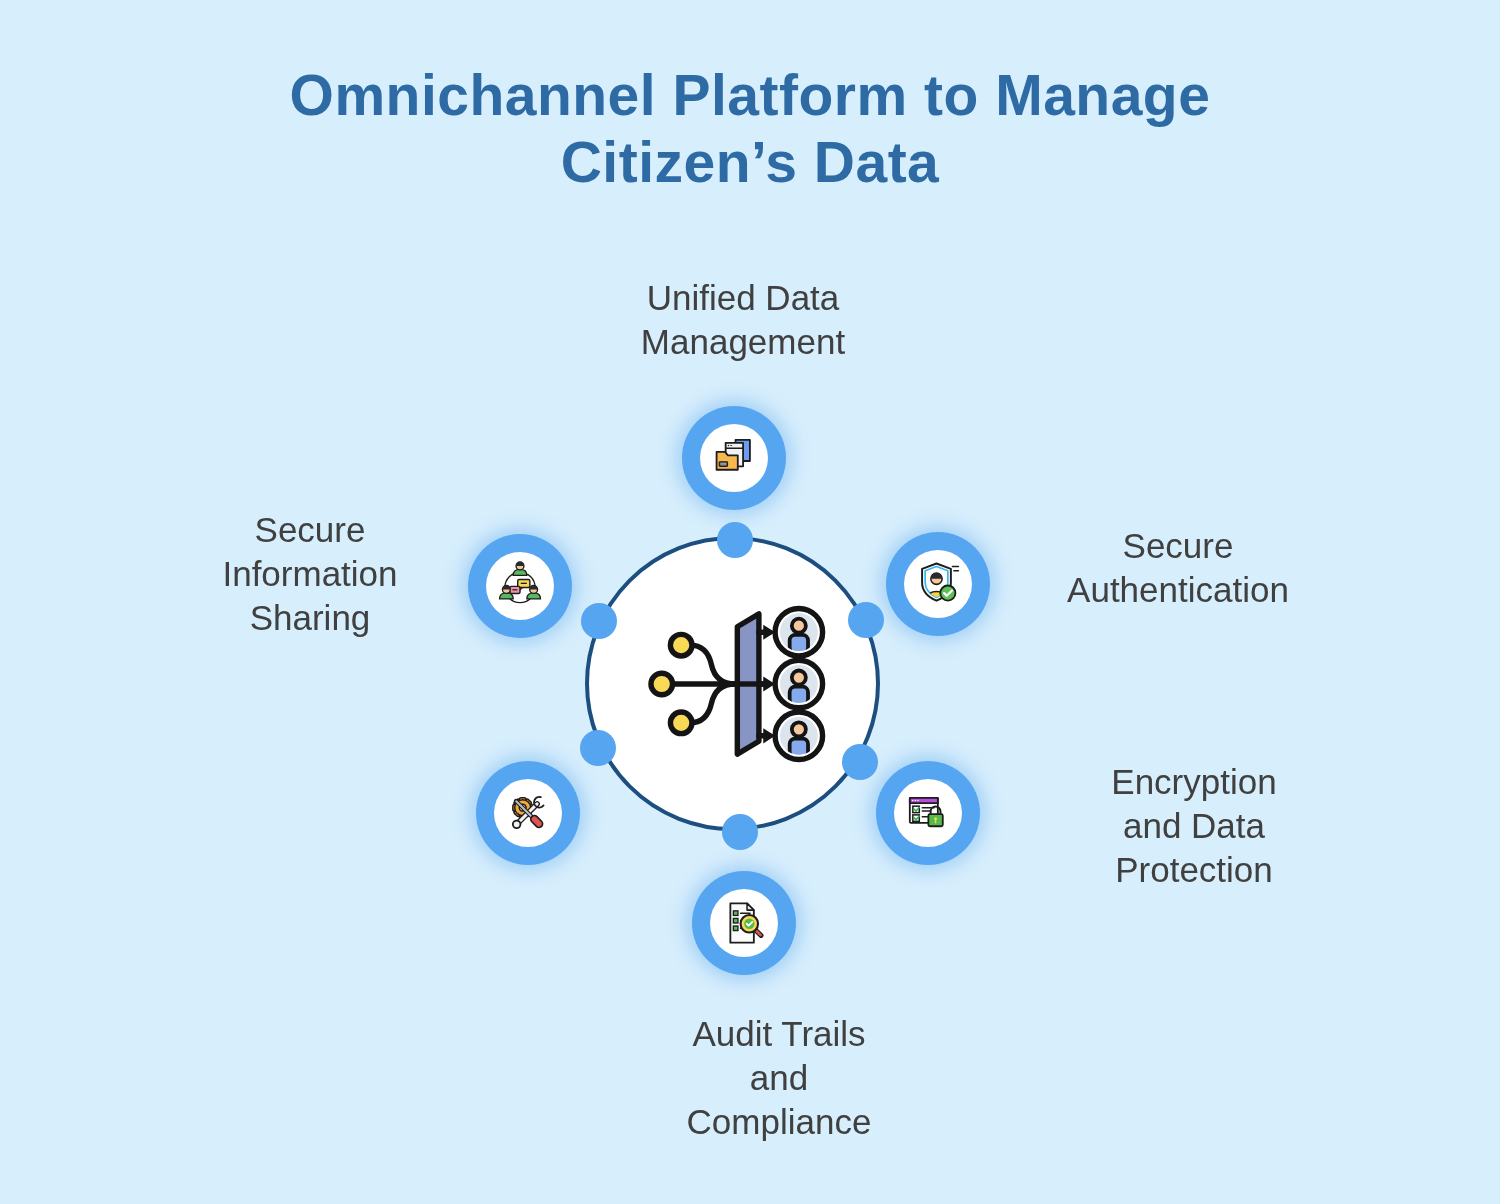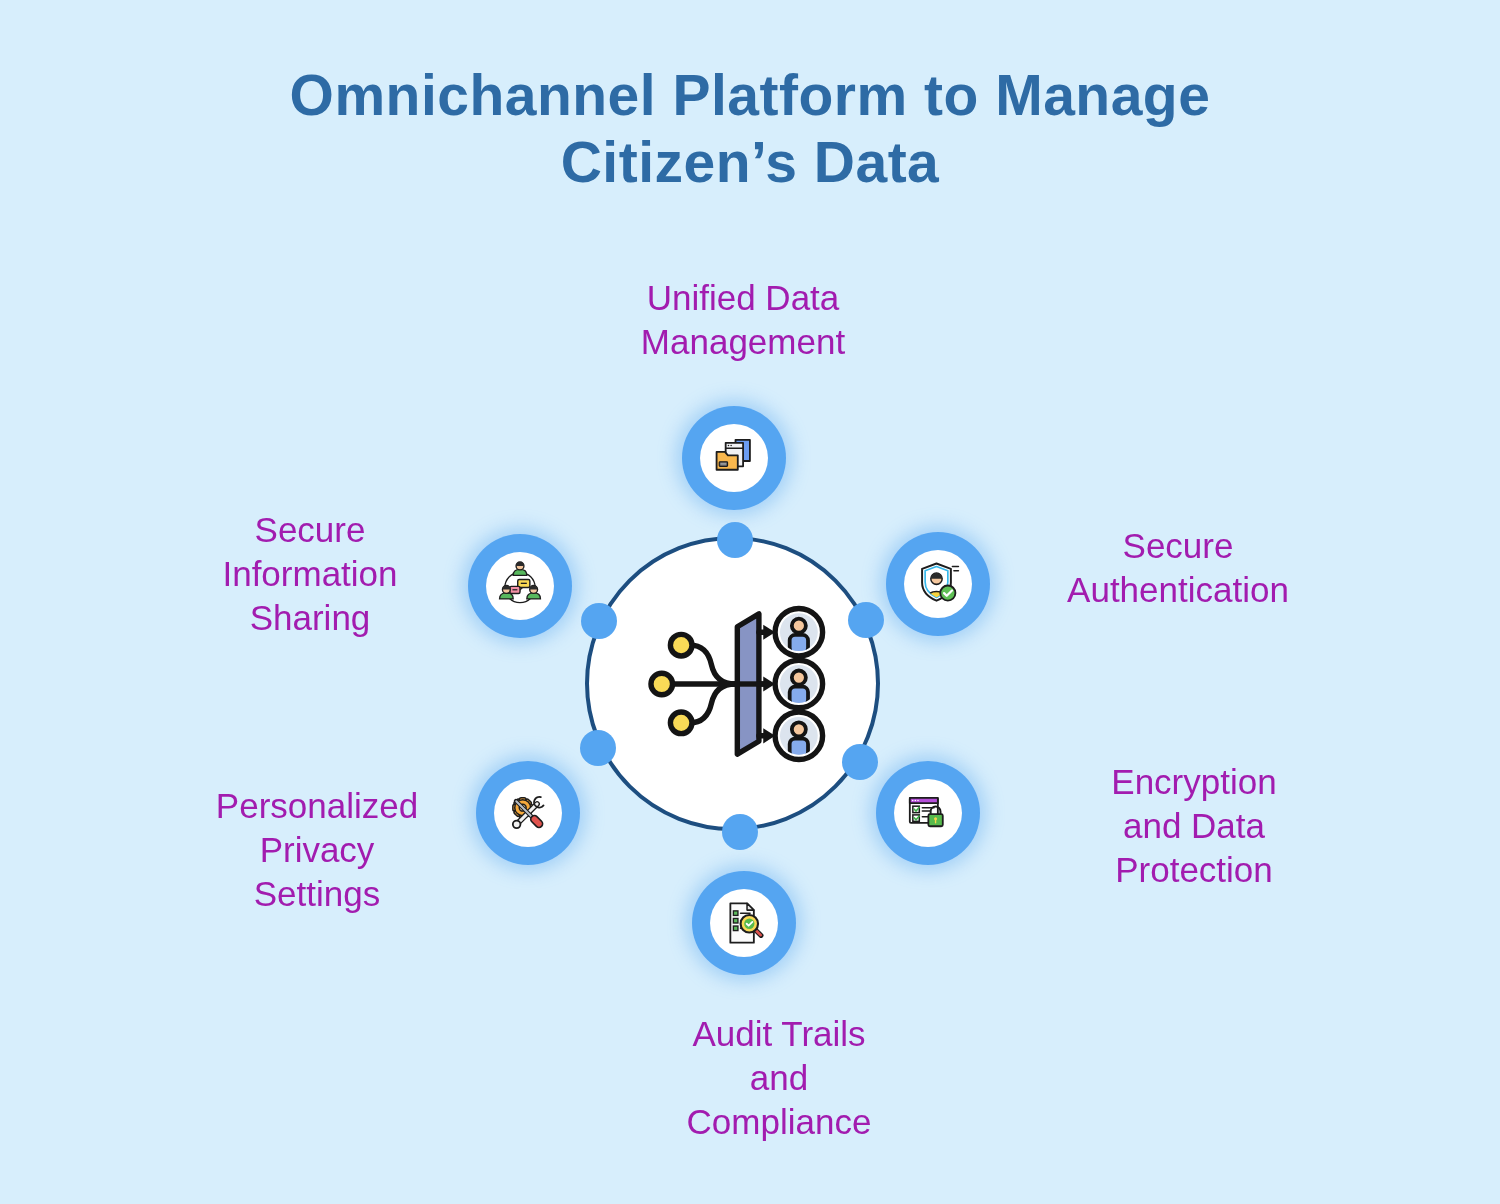--- a/index.html
+++ b/index.html
@@ -64,21 +64,21 @@
   .node-se{left:876px;top:761px;}
   .node-bottom{left:692px;top:871px;}
   .node-sw{left:476px;top:761px;}
   .node-nw{left:468px;top:534px;}
   .nlabel{
     position:absolute;
     transform:translateX(-50%);
     text-align:center;
     font-size:35px;line-height:44px;
     font-weight:500;
-    color:#a21caf;
+    color:#404040;
     white-space:pre-line;
   }
   .label-top{left:743px;top:276px;}
   .label-ne{left:1178px;top:524px;}
   .label-se{left:1194px;top:760px;}
   .label-bottom{left:751px;top:1012px;margin-left:28px;}
   .label-sw{left:317px;top:784px;}
   .label-nw{left:310px;top:508px;}
 </style>
 </head>
@@ -268,23 +268,20 @@
         <line x1="21" y1="45" x2="45" y2="21" stroke="#1d1d1d" stroke-width="7.5" stroke-linecap="round"></line>
         <line x1="21" y1="45" x2="45" y2="21" stroke="#f2f2f2" stroke-width="4" stroke-linecap="round"></line>
         <path d="M50,12 a7,7 0 1 0 3.5,11" fill="none" stroke="#1d1d1d" stroke-width="2.4" stroke-linecap="round"></path>
         <circle cx="18" cy="48" r="5" fill="#f2f2f2" stroke="#1d1d1d" stroke-width="2.4"></circle>
         <line x1="17" y1="17" x2="38" y2="38" stroke="#1d1d1d" stroke-width="5.5" stroke-linecap="round"></line>
         <line x1="17.5" y1="17.5" x2="37" y2="37" stroke="#b9c0c9" stroke-width="2.6" stroke-linecap="round"></line>
         <rect x="35.5" y="39.5" width="18" height="9.5" rx="4.7" transform="rotate(45 44.5 44.2)" fill="#e0534e" stroke="#1d1d1d" stroke-width="2.2"></rect>
       </svg>
     </div>
   </div>
-  <div class="nlabel label-sw">Personalized
-Privacy
-Settings</div>
 
   <div class="node node-nw">
     <div class="node-inner">
       <svg width="50" height="50" viewBox="0 0 66 66">
         <defs>
           <g id="sharer">
             <path d="M-9,6 q0,-8 9,-8 q9,0 9,8 z" fill="#58b85e" stroke="#1d1d1d" stroke-width="1.8"></path>
             <circle cx="0" cy="-6.5" r="5.2" fill="#f5c79d" stroke="#1d1d1d" stroke-width="1.8"></circle>
             <path d="M-5.2,-6.5 a5.2,5.2 0 0 1 10.4,0 z" fill="#2b2b2b"></path>
           </g>

